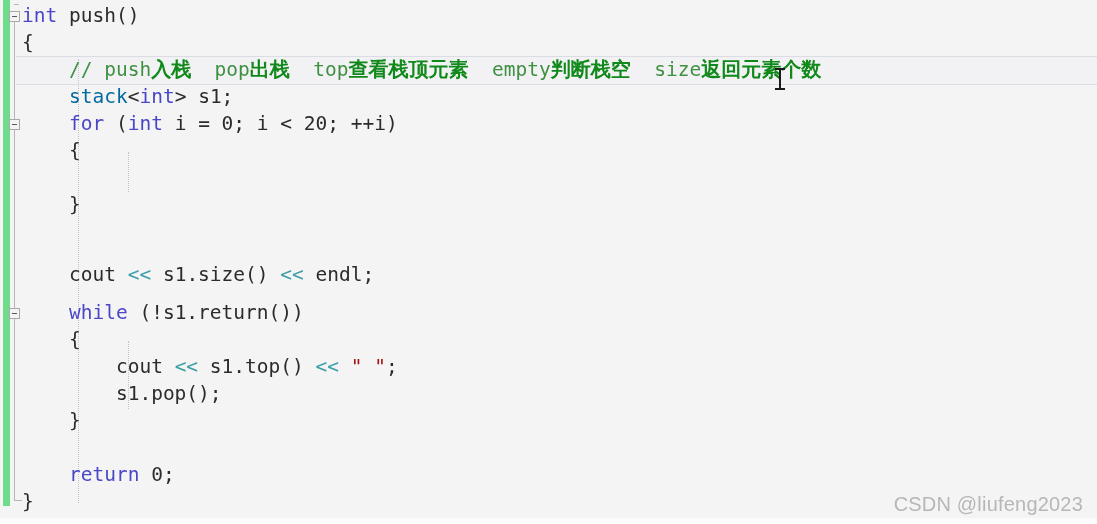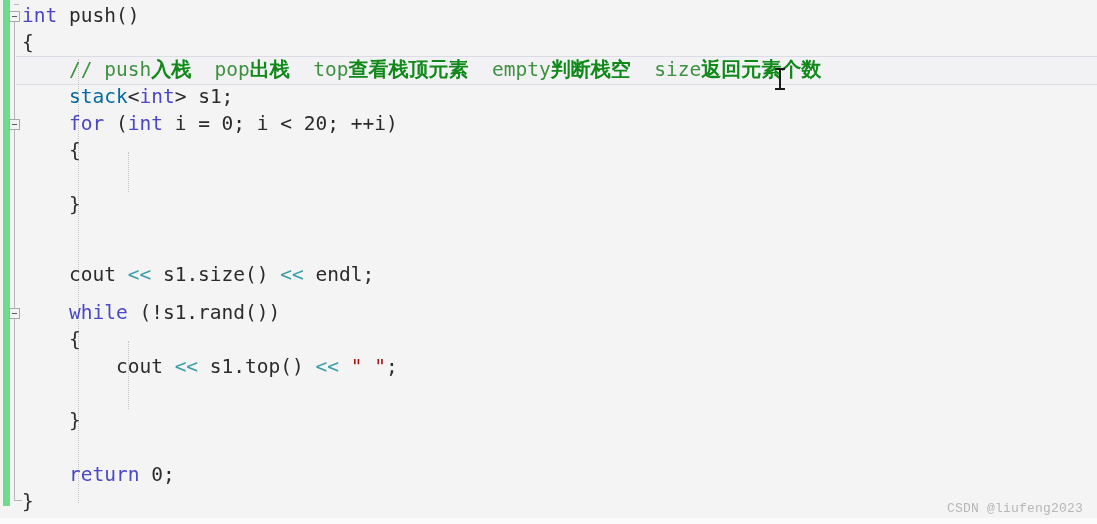--- a/index.html
+++ b/index.html
@@ -143,22 +143,22 @@
     background: #1a1a1a;
   }
   #mouse-cursor .ib-cap-top { top: 0px; }
   #mouse-cursor .ib-cap-bot { top: 20px; }
 
   
   #watermark {
     position: absolute;
     right: 14px;
     bottom: 8px;
-    font-family: Liberation Mono, monospace;
-    font-size: 13px;
+    font-family: Liberation Sans, sans-serif;
+    font-size: 20px;
     color: #b7b7b7;
     white-space: pre;
     letter-spacing: 0.2px;
   }
 
   
   #bottom-edge {
     position: absolute;
     left: 0;
     bottom: 0;
@@ -194,23 +194,24 @@
       <div class="code-line" style="top: 2px;"><span class="tok-kw">int</span><span class="tok-plain"> push()</span></div>
       <div class="code-line" style="top: 29px;"><span class="tok-plain">{</span></div>
       <div class="code-line" style="top: 56px;"><span class="tok-comment">    // push</span><span class="tok-comment-cjk">入栈</span><span class="tok-comment">  pop</span><span class="tok-comment-cjk">出栈</span><span class="tok-comment">  top</span><span class="tok-comment-cjk">查看栈顶元素</span><span class="tok-comment">  empty</span><span class="tok-comment-cjk">判断栈空</span><span class="tok-comment">  size</span><span class="tok-comment-cjk">返回元素个数</span></div>
       <div class="code-line" style="top: 83px;"><span class="tok-plain">    </span><span class="tok-type">stack</span><span class="tok-plain">&lt;</span><span class="tok-kw">int</span><span class="tok-plain">&gt; s1;</span></div>
       <div class="code-line" style="top: 110px;"><span class="tok-plain">    </span><span class="tok-kw">for</span><span class="tok-plain"> (</span><span class="tok-kw">int</span><span class="tok-plain"> i = 0; i &lt; 20; ++i)</span></div>
       <div class="code-line" style="top: 137px;"><span class="tok-plain">    {</span></div>
       <div class="code-line" style="top: 191px;"><span class="tok-plain">    }</span></div>
       <div class="code-line" style="top: 218px;"></div>
       <div class="code-line" style="top: 245px; margin-top: 16px;"><span class="tok-plain">    cout </span><span class="tok-op">&lt;&lt;</span><span class="tok-plain"> s1.size() </span><span class="tok-op">&lt;&lt;</span><span class="tok-plain"> endl;</span></div>
       <div class="code-line" style="top: 272px;"></div>
-      <div class="code-line" style="top: 299px;"><span class="tok-plain">    </span><span class="tok-kw">while</span><span class="tok-plain"> (!s1.rand())</span></div>
+      <div class="code-line" style="top: 299px;"><span class="tok-plain">    </span><span class="tok-kw">while</span><span class="tok-plain"> (!s1.return())</span></div>
       <div class="code-line" style="top: 326px;"><span class="tok-plain">    {</span></div>
       <div class="code-line" style="top: 353px;"><span class="tok-plain">        cout </span><span class="tok-op">&lt;&lt;</span><span class="tok-plain"> s1.top() </span><span class="tok-op">&lt;&lt;</span><span class="tok-plain"> </span><span class="tok-str">" "</span><span class="tok-plain">;</span></div>
+      <div class="code-line" style="top: 380px;"><span class="tok-plain">        s1.pop();</span></div>
       <div class="code-line" style="top: 407px;"><span class="tok-plain">    }</span></div>
       <div class="code-line" style="top: 434px;"></div>
       <div class="code-line" style="top: 461px;"><span class="tok-plain">    </span><span class="tok-kw">return</span><span class="tok-plain"> 0;</span></div>
       <div class="code-line" style="top: 488px;"><span class="tok-plain">}</span></div>
     </div>
 
   <div id="mouse-cursor" style="left: 774px; top: 68px;">
     <div class="ib-cap-top"></div>
     <div class="ib-stem"></div>
     <div class="ib-cap-bot"></div>

